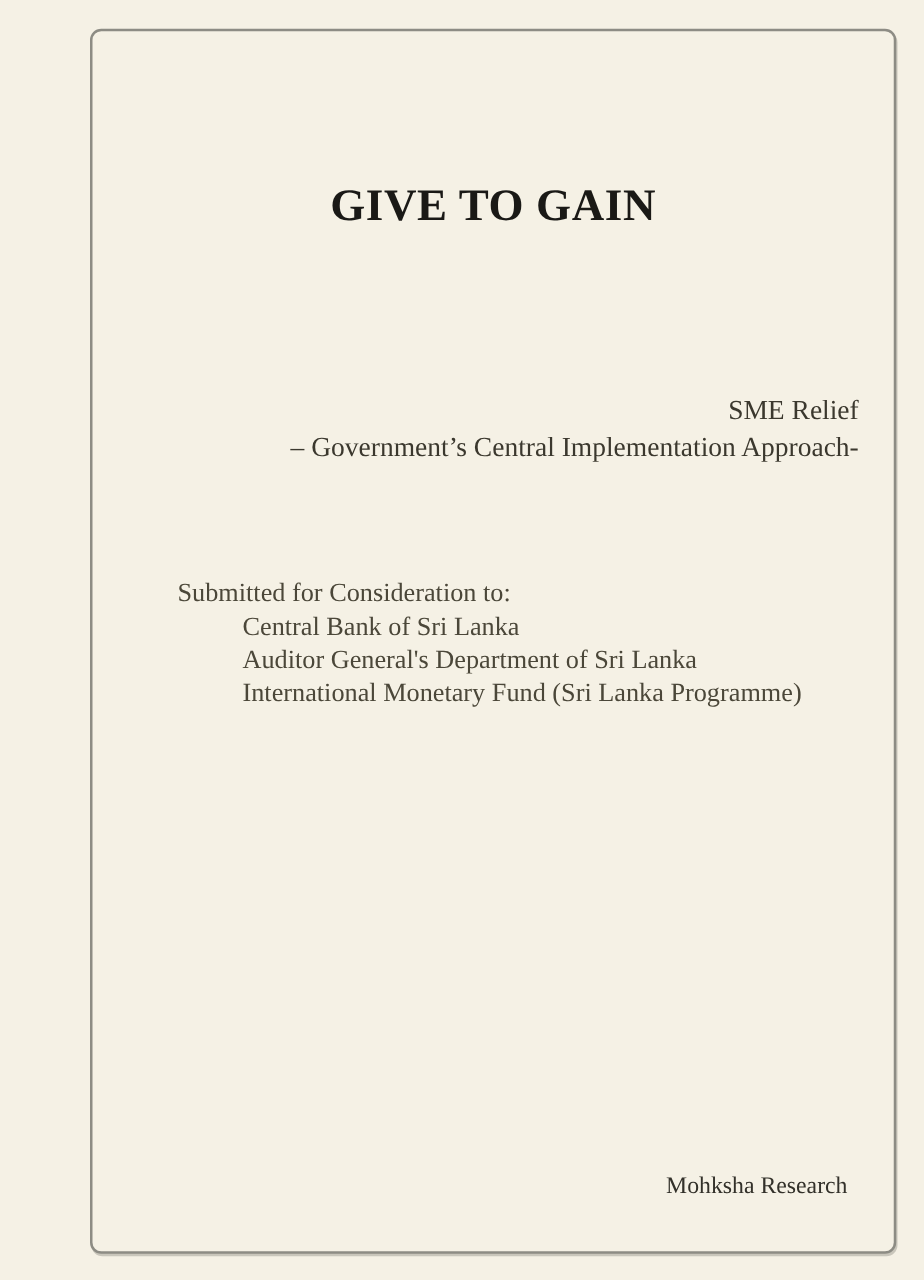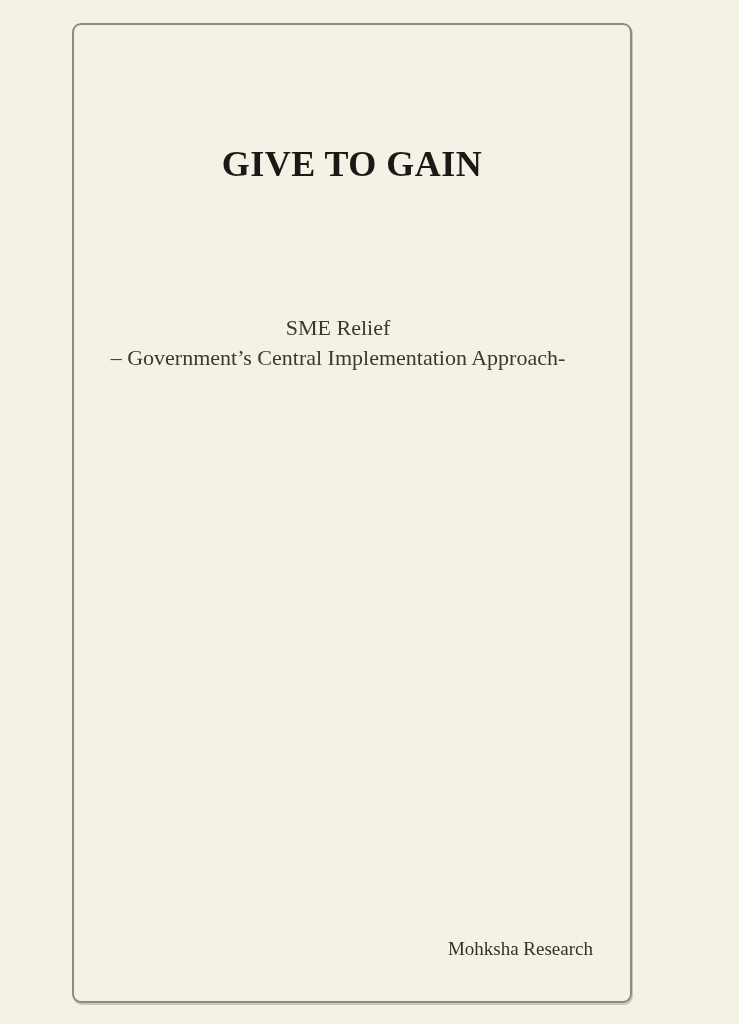--- a/index.html
+++ b/index.html
@@ -9,21 +9,21 @@
     position: relative;
     overflow: hidden;
     background: var(--page-background, #f4f0e3);
     font-family: "Liberation Serif", "DejaVu Serif", serif;
   }
 
   .frame {
     position: absolute;
     left: 72px;
     top: 23px;
-    width: 560px;
+    width: 645px;
     height: 980px;
     box-sizing: border-box;
     border: 2px solid var(--frame-border, #8d8c84);
     border-radius: 9px;
     background: var(--page-background, #f5f1e5);
     box-shadow: 1px 2px 0 rgba(120,118,110,0.35);
   }
 
   .title {
     position: absolute;
@@ -37,21 +37,21 @@
     line-height: 42px;
     letter-spacing: 0.5px;
     color: var(--title-text, #1a1916);
   }
 
   .subtitle {
     position: absolute;
     top: 288px;
     left: 0;
     right: 28px;
-    text-align: center;
+    text-align: right;
     font-size: 22px;
     line-height: 30px;
     color: var(--subtitle-text, #3b382e);
   }
 
   .submission {
     position: absolute;
     top: 436px;
     left: 68px;
     right: 30px;
@@ -78,17 +78,25 @@
 <div class="page">
   <div class="frame">
 
     <h1 class="title">GIVE TO GAIN</h1>
 
     <div class="subtitle">
       <div>SME Relief</div>
       <div>– Government’s Central Implementation Approach-</div>
     </div>
 
+    <div class="submission">
+      <div class="submission-heading">Submitted for Consideration to:</div>
+      <div class="recipients">
+        <div class="recipient">Central Bank of Sri Lanka</div>
+        <div class="recipient">Auditor General's Department of Sri Lanka</div>
+        <div class="recipient">International Monetary Fund (Sri Lanka Programme)</div>
+      </div>
+    </div>
 
     <div class="attribution">Mohksha Research</div>
 
   </div>
 </div>
 
 </body></html>

